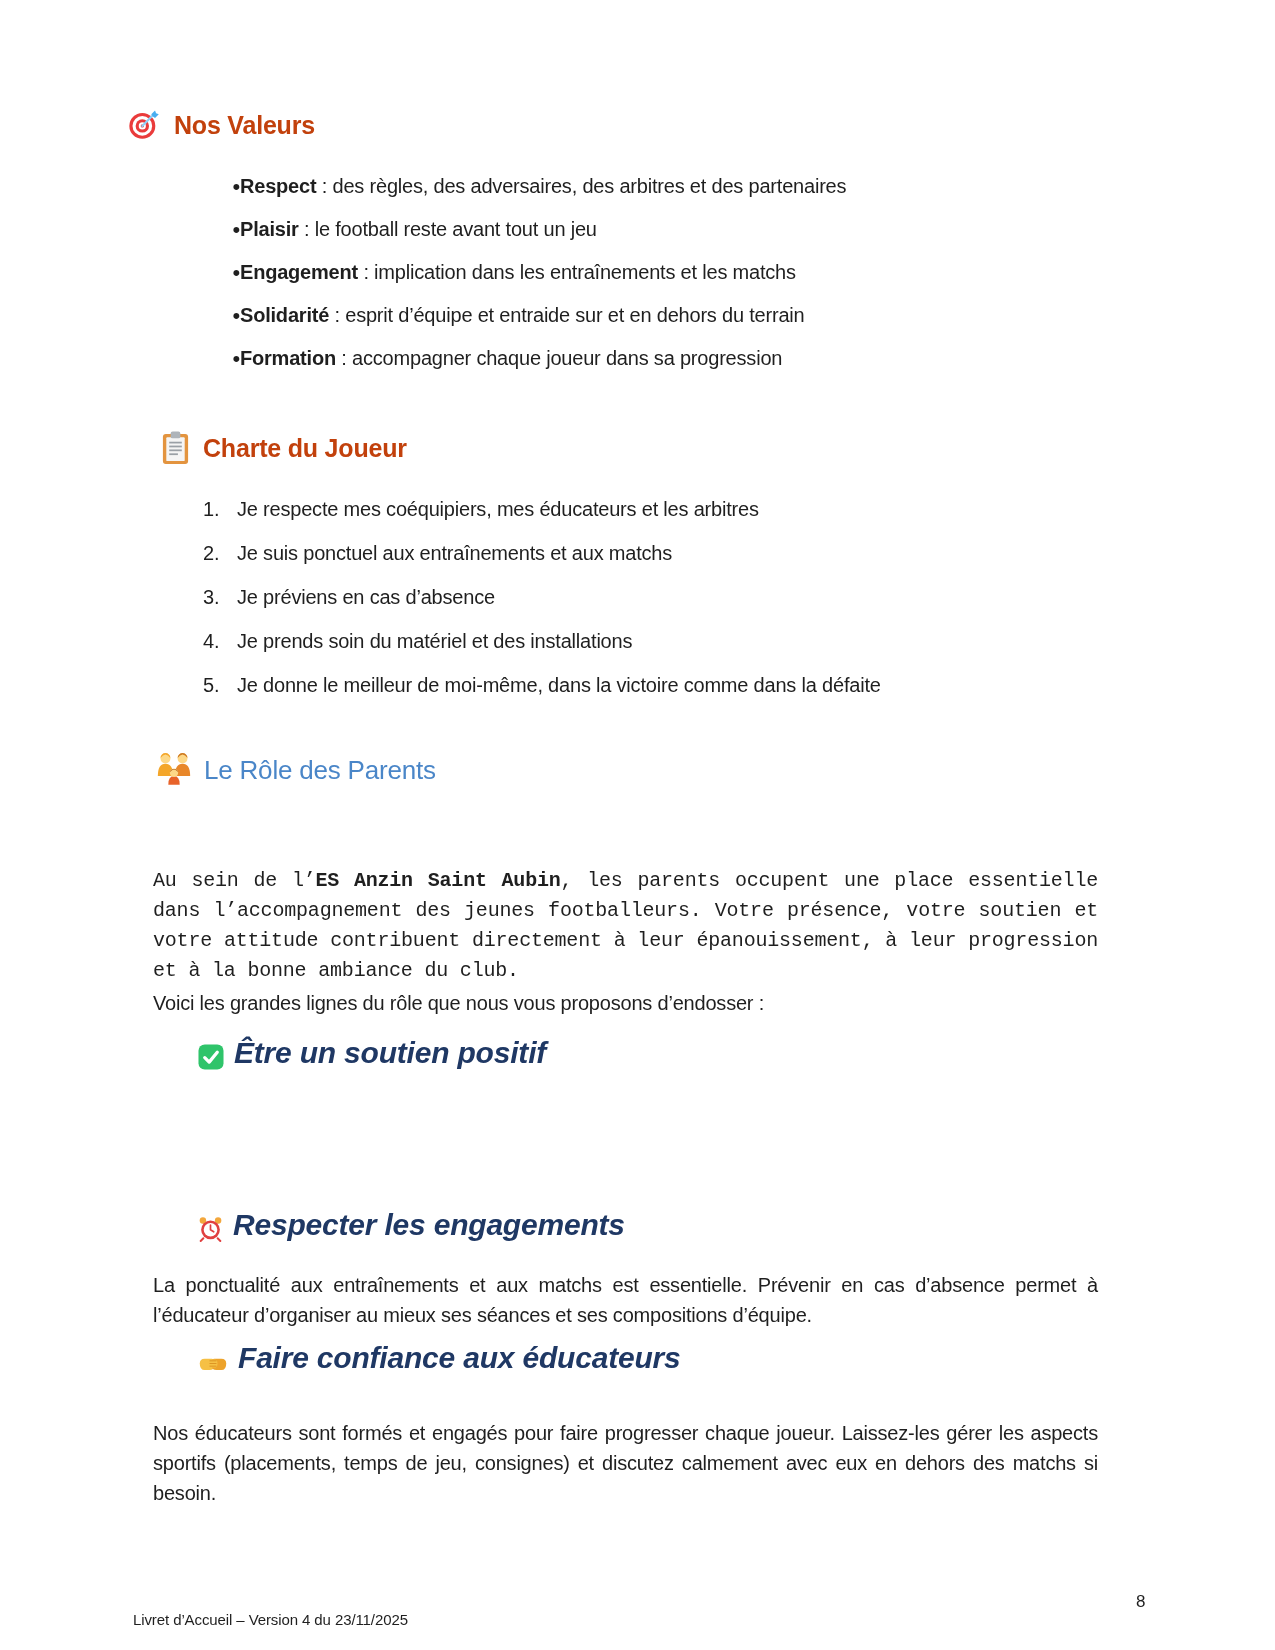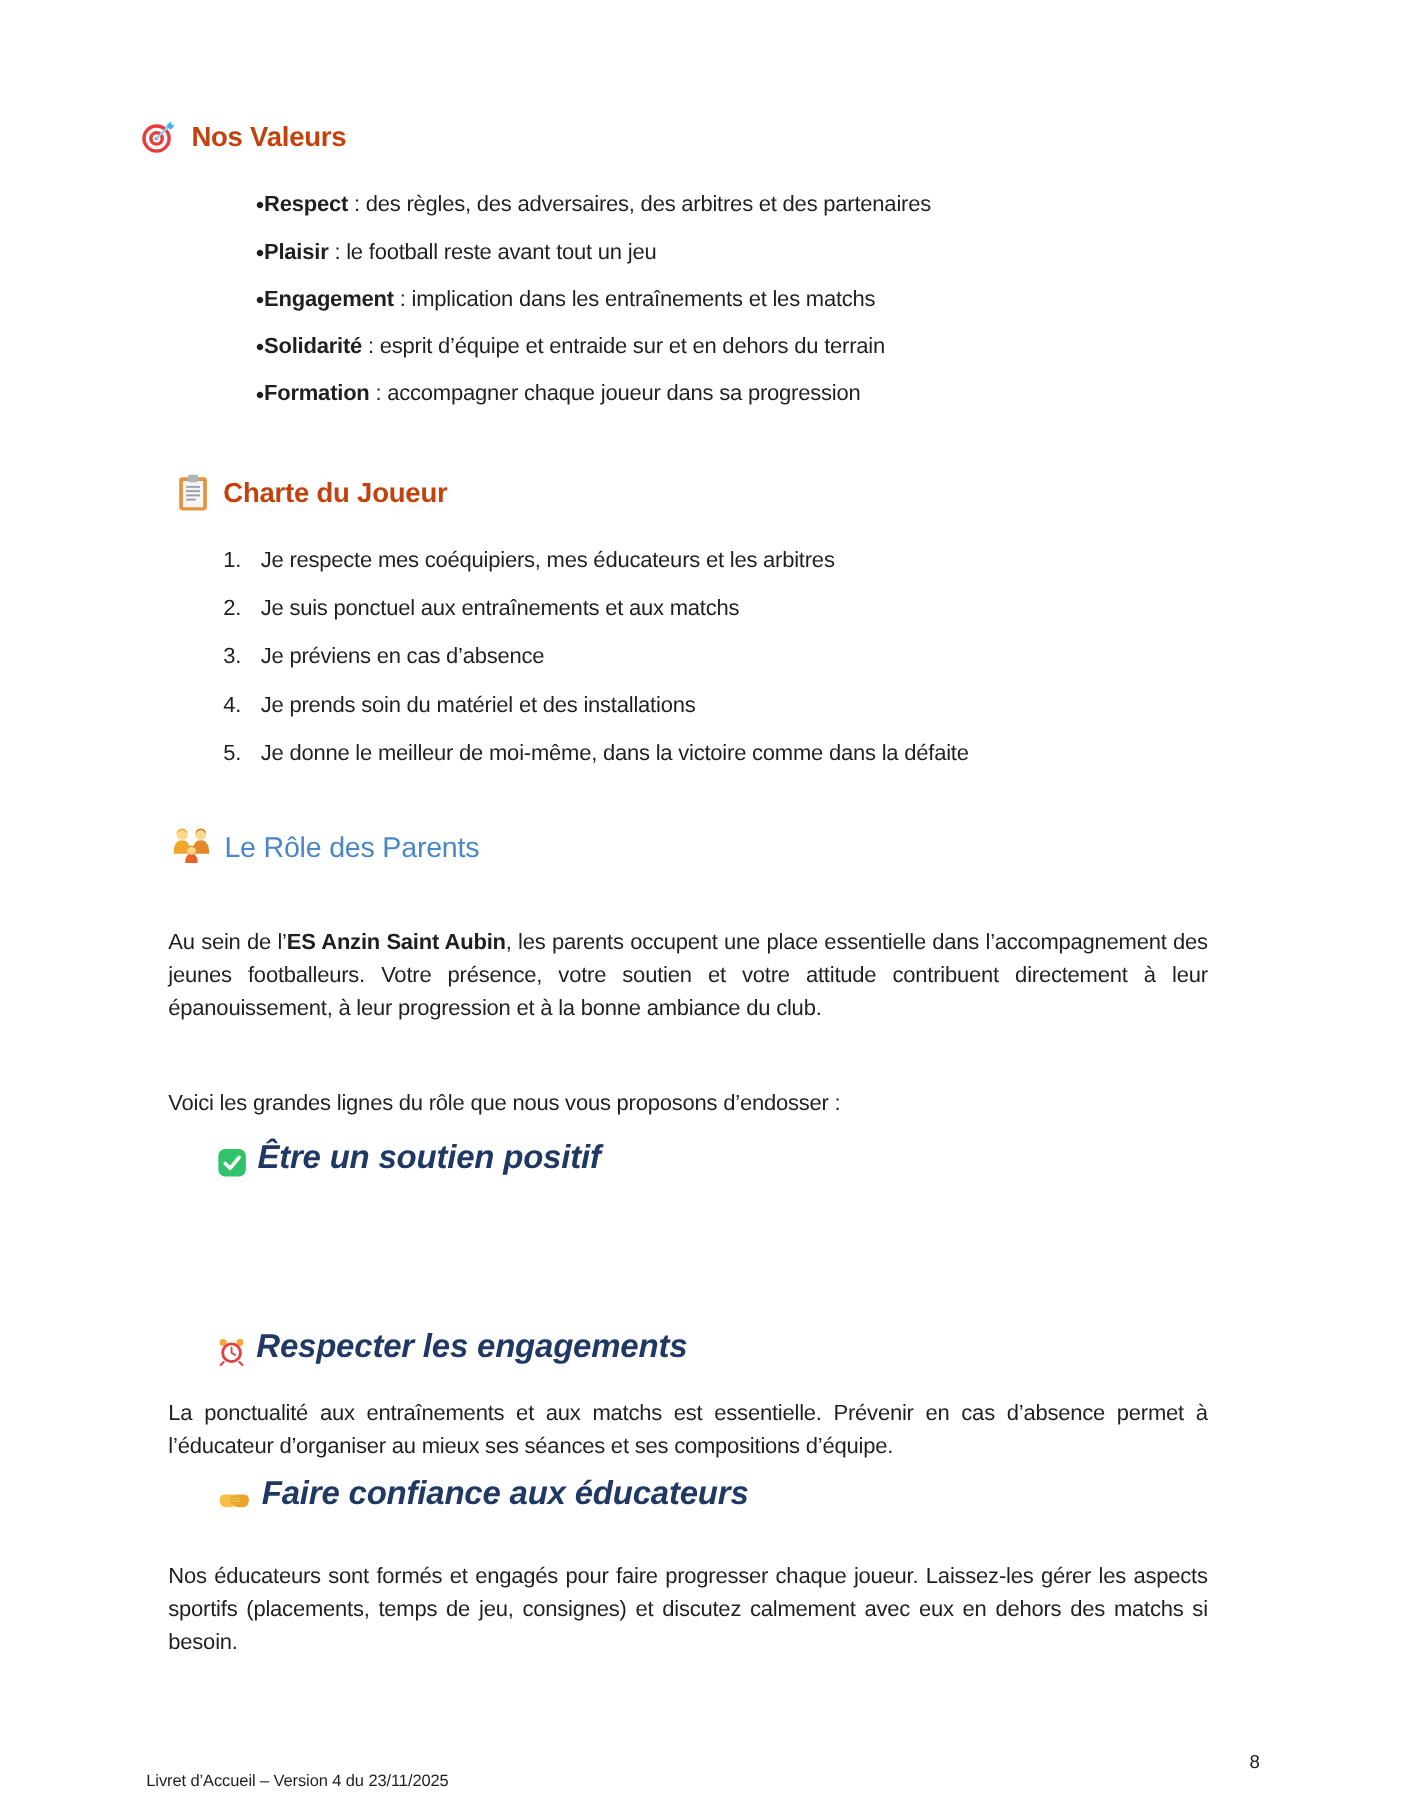--- a/index.html
+++ b/index.html
@@ -140,21 +140,21 @@
         <circle cx="29" cy="7.5" r="5.2" fill="#fdd888"></circle>
         <path d="M23.8 7 a5.2 5.2 0 0 1 10.4 0 q-2.6 -3.8 -5.2 -3.8 q-2.6 0 -5.2 3.8" fill="#cf7a1f"></path>
         <path d="M14 35 q0 -9 6 -9 q6 0 6 9 z" fill="#e8632a"></path>
         <circle cx="20" cy="22.5" r="4.4" fill="#fdd888"></circle>
         <path d="M15.7 22 a4.4 4.4 0 0 1 8.6 0 q-2.1 -3 -4.3 -3 q-2.2 0 -4.3 3" fill="#b0621d"></path>
       </svg>
     </span>
     <span>Le Rôle des Parents</span>
   </div>
 
-  <p class="body-text" style="top:822px;"><span>Au sein de l’</span><b>ES Anzin Saint Aubin</b><span>, les parents occupent une place essentielle dans l’accompagnement des jeunes footballeurs. Votre présence, votre soutien et votre attitude contribuent directement à leur épanouissement, à leur progression et à la bonne ambiance du club.</span></p>
+  <p class="body-text" style="top:846px;font-family:Liberation Mono, monospace;"><span>Au sein de l’</span><b>ES Anzin Saint Aubin</b><span>, les parents occupent une place essentielle dans l’accompagnement des jeunes footballeurs. Votre présence, votre soutien et votre attitude contribuent directement à leur épanouissement, à leur progression et à la bonne ambiance du club.</span></p>
 
   <p class="body-text lead" style="top:968px;">Voici les grandes lignes du rôle que nous vous proposons d’endosser :</p>
 
   <div class="sub" style="top:1036px;left:198px;">
     <span class="icon">
       <svg width="26" height="26" viewBox="0 0 27 27">
         <rect x="0.5" y="0.5" width="26" height="26" rx="6.5" fill="#2fc46a"></rect>
         <path d="M7 14.2 l4.6 4.6 L20 8.6" stroke="#ffffff" stroke-width="3.4" fill="none" stroke-linecap="round" stroke-linejoin="round"></path>
       </svg>
     </span>

